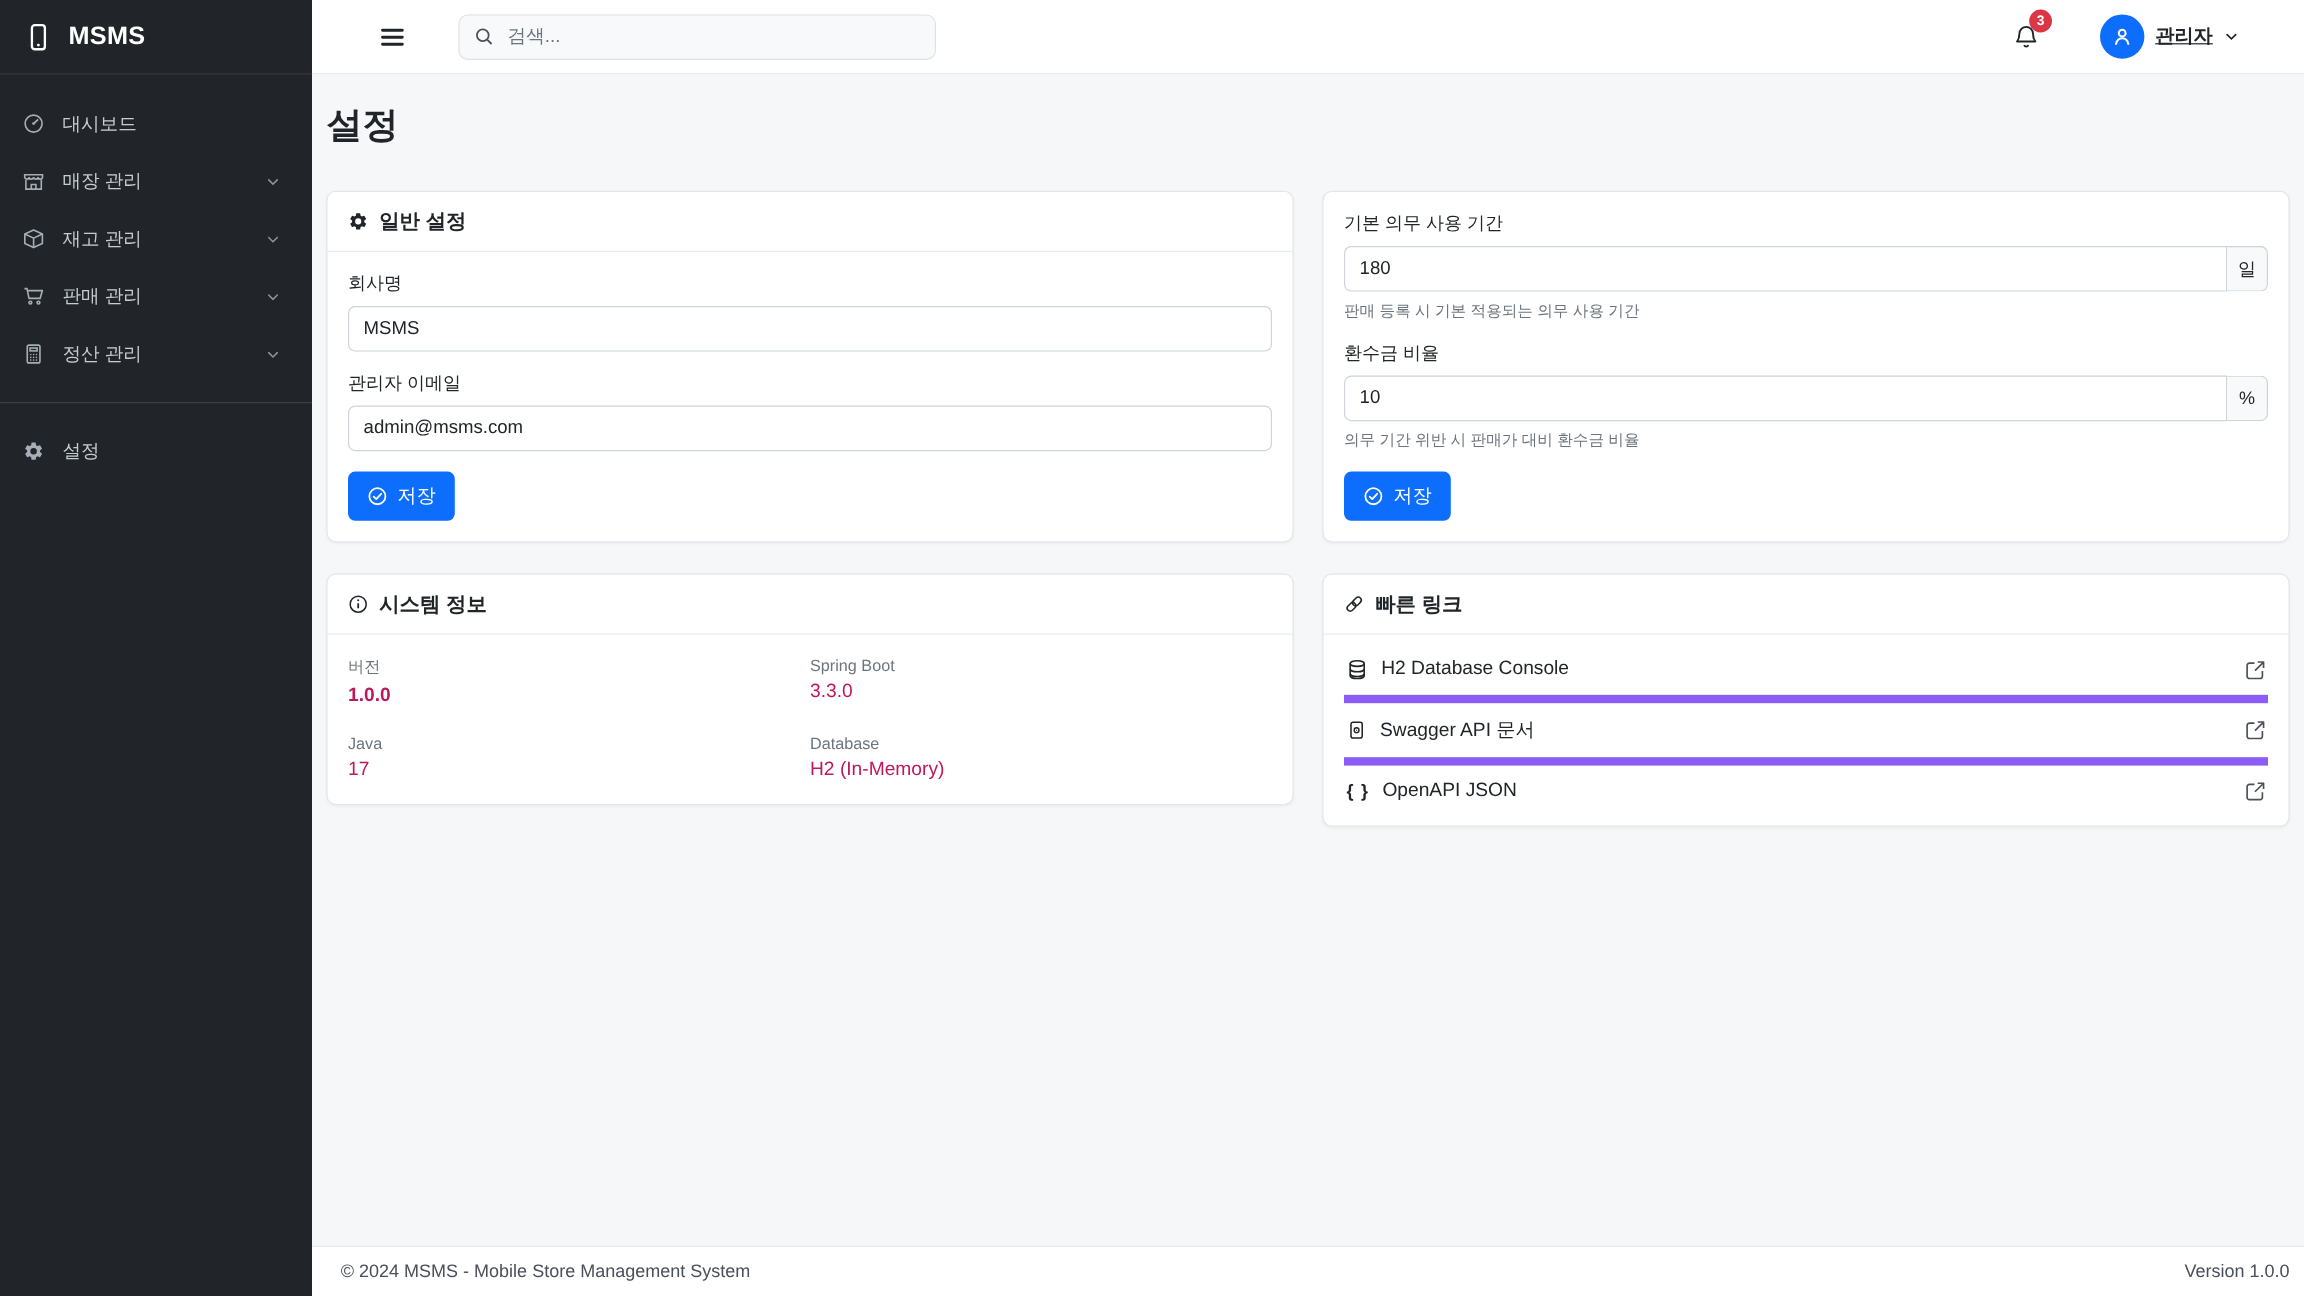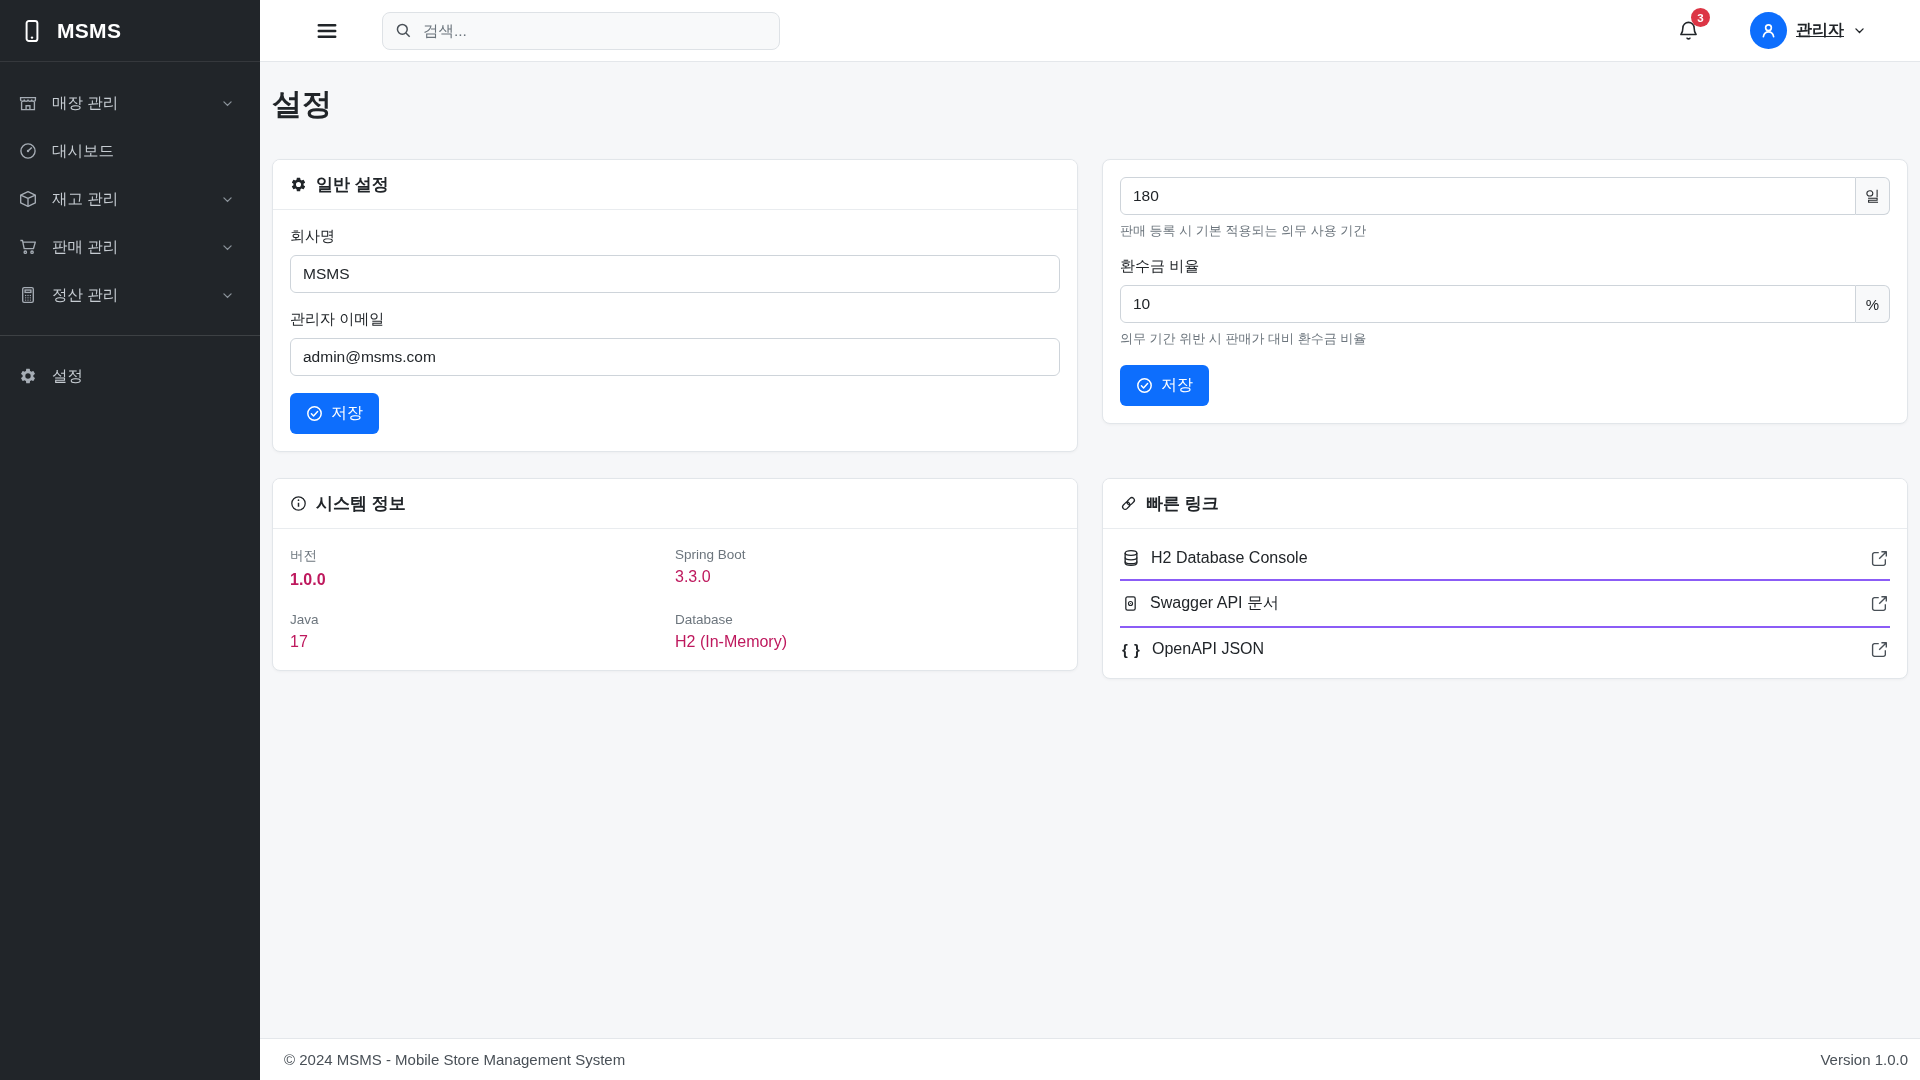--- a/index.html
+++ b/index.html
@@ -108,21 +108,21 @@
   }
 
   .info-grid { display:grid; grid-template-columns:1fr 1fr; row-gap:23px; padding:1px 0 2px; }
   .info-label { font-size:13.5px; color:#6c757d; margin-bottom:6px; }
   .info-value { font-size:16px; color:#be185d; }
   .info-value.bold { font-weight:700; }
 
   .links-body { padding:8px 17px; }
   .link-row {
     display:flex; align-items:center; gap:11px; padding:12px 2px;
-    border-bottom:2px solid #8b5cf6; cursor:pointer; color:#212529; text-decoration:none;
+    border-bottom:7px solid #8b5cf6; cursor:pointer; color:#212529; text-decoration:none;
   }
   .link-row:last-child { border-bottom:none; }
   .link-row svg { flex:none; }
   .link-label { font-size:16px; }
   .link-glyph { font-size:15px; font-weight:600; letter-spacing:1px; width:19px; text-align:center; }
   .ext-icon { margin-left:auto; color:#495057; }
 
   
   .footer {
     height:42px; background:#fff; border-top:1px solid #e4e7eb; flex:none;
@@ -141,42 +141,42 @@
         <circle cx="8" cy="12.4" r="0.8" fill="#fff" stroke="none"></circle>
       </svg>
     </span>
     <span class="logo-text">MSMS</span>
   </div>
 
   <nav class="nav">
     <div class="nav-item">
       <span class="nav-icon">
         <svg width="18" height="18" viewBox="0 0 16 16" fill="none" stroke="currentColor" stroke-width="1.2">
+          <circle cx="8" cy="8" r="6.3"></circle>
+            <path d="M8 8L11.4 4.9" stroke-width="1.4"></path>
+            <circle cx="8" cy="8" r="1.05" fill="currentColor" stroke="none"></circle>
+        </svg>
+      </span>
+      <span class="nav-label">대시보드</span>
+    </div>
+
+    <div class="nav-item">
+      <span class="nav-icon">
+        <svg width="18" height="18" viewBox="0 0 16 16" fill="none" stroke="currentColor" stroke-width="1.2">
           <path d="M2.3 7.2V13.9H13.7V7.2"></path>
           <path d="M1.4 3.2h13.2v1.6a1.65 1.65 0 0 1-3.3 0 1.65 1.65 0 0 1-3.3 0 1.65 1.65 0 0 1-3.3 0 1.65 1.65 0 0 1-3.3 0z"></path>
           <path d="M6.3 13.9V10.4h3.4V13.9"></path>
         </svg>
       </span>
       <span class="nav-label">매장 관리</span>
       <span class="nav-caret">
         <svg width="13" height="13" viewBox="0 0 16 16" fill="none" stroke="currentColor" stroke-width="1.6" stroke-linecap="round">
             <path d="M3.6 6l4.4 4.4L12.4 6"></path>
           </svg>
       </span>
-    </div>
-
-    <div class="nav-item">
-      <span class="nav-icon">
-        <svg width="18" height="18" viewBox="0 0 16 16" fill="none" stroke="currentColor" stroke-width="1.2">
-          <circle cx="8" cy="8" r="6.3"></circle>
-            <path d="M8 8L11.4 4.9" stroke-width="1.4"></path>
-            <circle cx="8" cy="8" r="1.05" fill="currentColor" stroke="none"></circle>
-        </svg>
-      </span>
-      <span class="nav-label">대시보드</span>
     </div>
 
     <div class="nav-item">
       <span class="nav-icon">
         <svg width="18" height="18" viewBox="0 0 16 16" fill="none" stroke="currentColor" stroke-width="1.2" stroke-linejoin="round">
           <path d="M8 1.5L14.5 4.5V11.5L8 14.5L1.5 11.5V4.5Z"></path>
           <path d="M1.5 4.5L8 7.5L14.5 4.5M8 7.5V14.5"></path>
         </svg>
       </span>
       <span class="nav-label">재고 관리</span>
@@ -322,20 +322,21 @@
               </svg>
             </span>
             <span>저장</span>
           </button>
         </div>
       </section>
 
       <section class="card">
         <div class="card-body">
           <div class="input-block">
+            <label class="form-label">기본 의무 사용 기간</label>
             <div class="input-group">
               <input class="form-control" type="text" value="180" style="">
               <span class="input-addon">일</span>
             </div>
             <div class="help-text">판매 등록 시 기본 적용되는 의무 사용 기간</div>
           </div>
           <div class="form-group">
             <label class="form-label">환수금 비율</label>
             <div class="input-group">
               <input class="form-control" type="text" value="10" style="">

